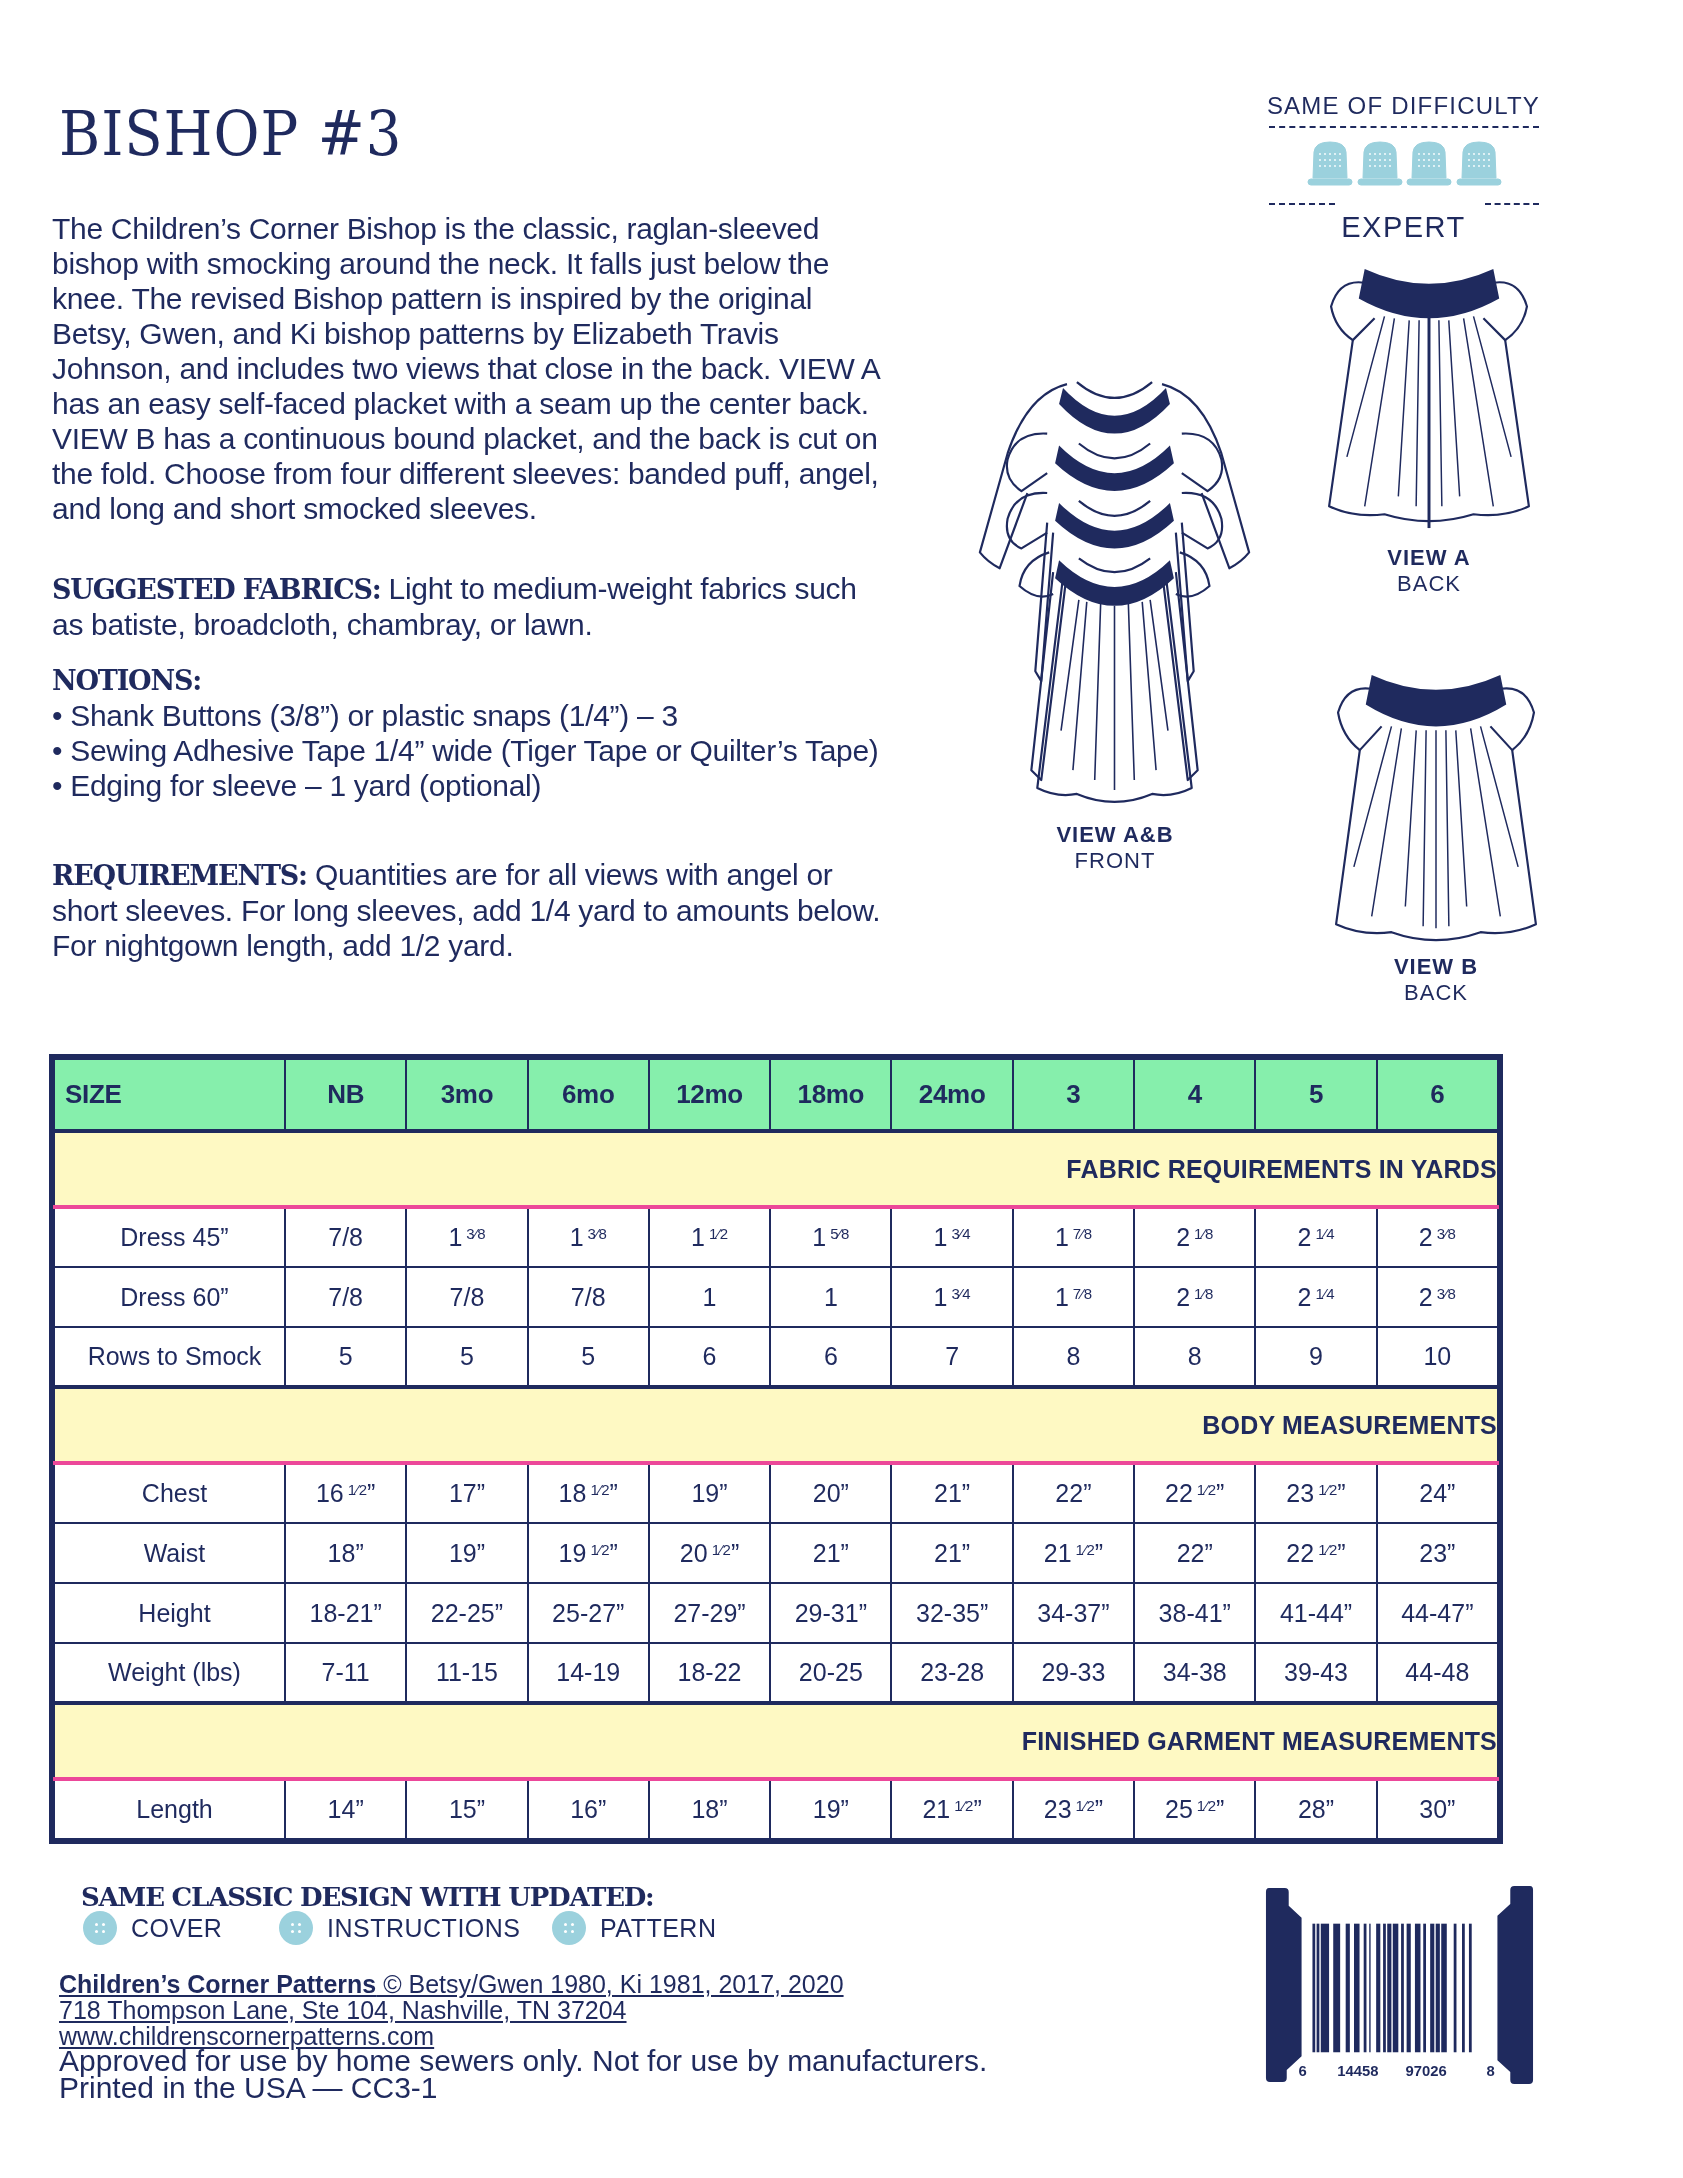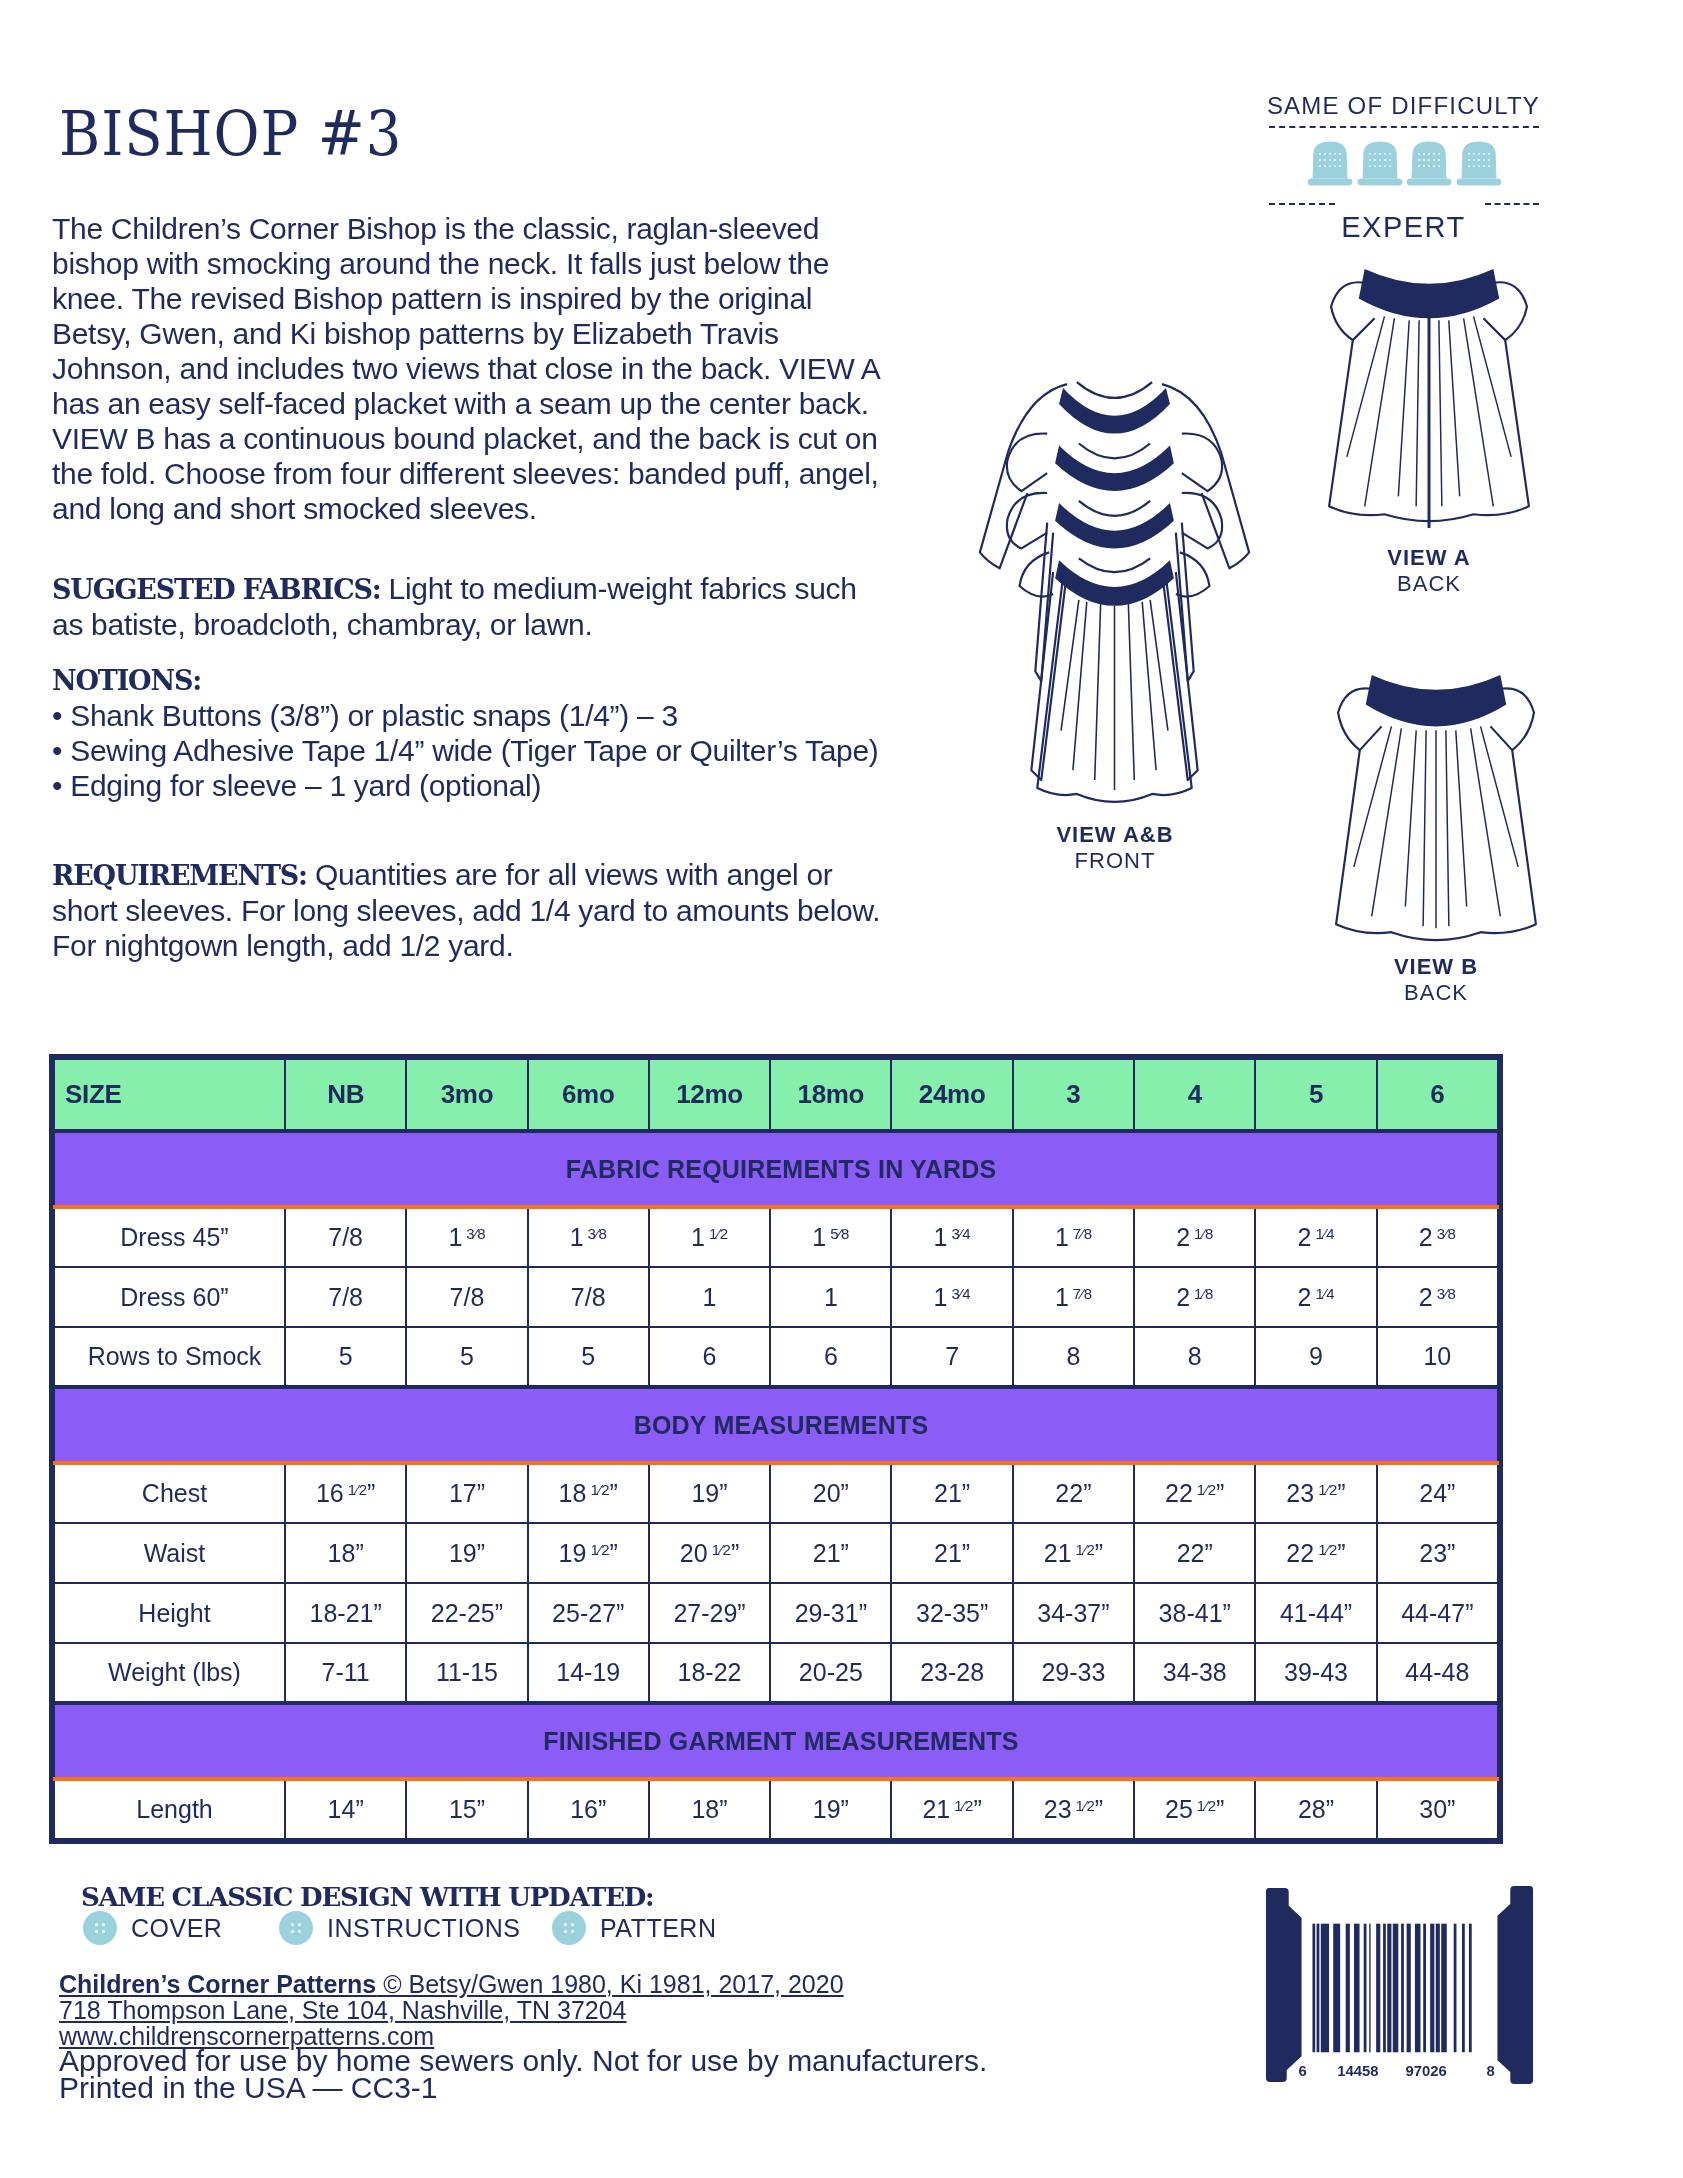--- a/index.html
+++ b/index.html
@@ -40,21 +40,21 @@
   #viewa-label { left: 1330px; top: 545px; width: 198px; }
   #viewb-fig { left: 1332px; top: 669px; width: 208px; height: 281px; }
   #viewb-label { left: 1337px; top: 954px; width: 198px; }
 
   
   #size-table { left: 49px; top: 1054px; width: 1454px; border: 4px solid #1f2a5e; border-collapse: collapse; }
   #size-table table { border-collapse: collapse; width: 100%; table-layout: fixed; }
   #size-table td, #size-table th { border: 2px solid #1f2a5e; font-size: 25px; text-align: center; padding: 0; }
   #size-table th { background: #86efac; height: 72px; font-weight: bold; font-size: 26px; letter-spacing: -0.3px; }
   #size-table th.first { text-align: left; padding-left: 10px; }
-  #size-table tr.section td { background: #8b5cf6; height: 76px; text-align: center; padding-left: 10px; font-weight: bold; font-size: 25px; letter-spacing: 0.2px; border-top: 4px solid #1f2a5e; border-bottom: 4px solid #f97316; }
+  #size-table tr.section td { background: #fef9c3; height: 76px; text-align: right; padding-left: 10px; font-weight: bold; font-size: 25px; letter-spacing: 0.2px; border-top: 4px solid #1f2a5e; border-bottom: 4px solid #ec4899; }
   #size-table tr.data td { height: 60px; }
   #size-table tr.data td.first { text-align: center; padding-left: 10px; }
   .frac { font-size: 15px; vertical-align: 7px; margin-left: 4px; }
 
   
   #updated { left: 57px; top: 1882px; margin-left: 24px; }
   #updated-title { font-family: "DejaVu Serif", "Liberation Serif", serif; font-weight: bold; font-size: 26px; letter-spacing: -1.2px; line-height: 30px; }
   .upd-item { position: absolute; top: 27px; height: 38px; display: flex; align-items: center; }
   .upd-item .btn { width: 34px; height: 34px; border-radius: 50%; background: #9bd1dd; position: relative; margin-right: 14px; }
   .upd-item .btn::before, .upd-item .btn::after { content: ""; position: absolute; width: 3px; height: 3px; background: #fff; border-radius: 50%; }

